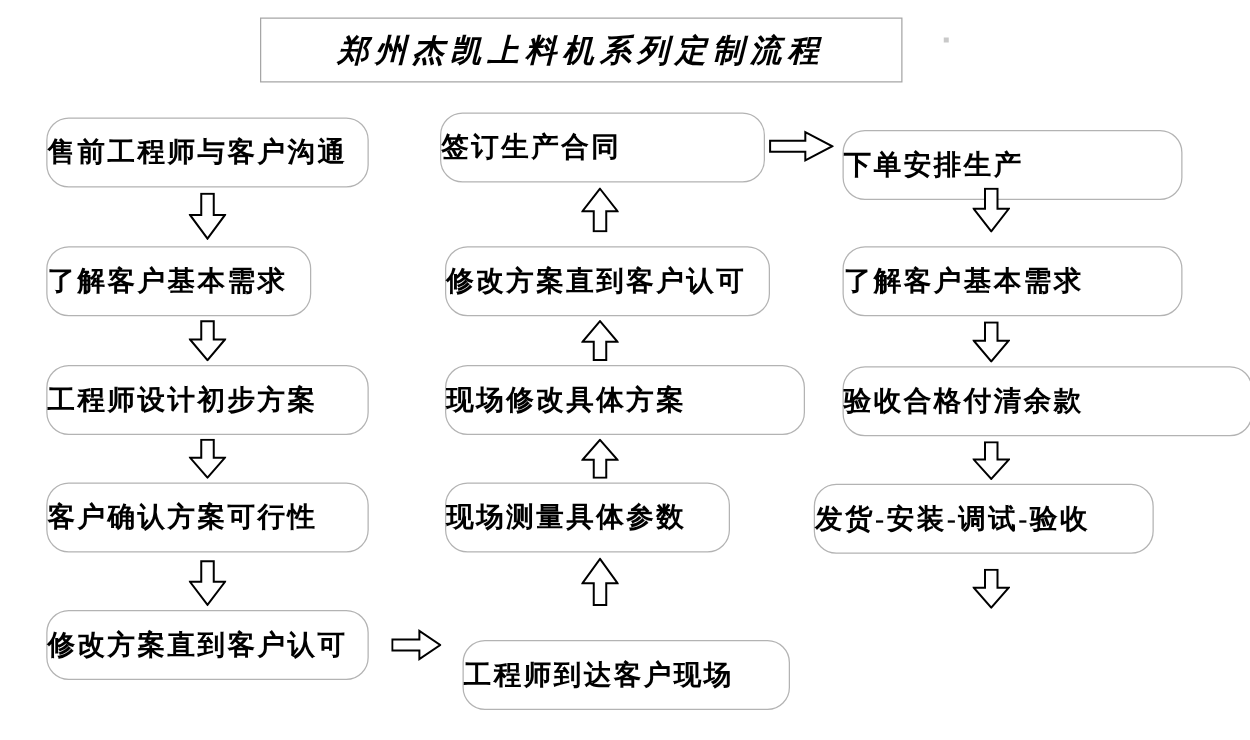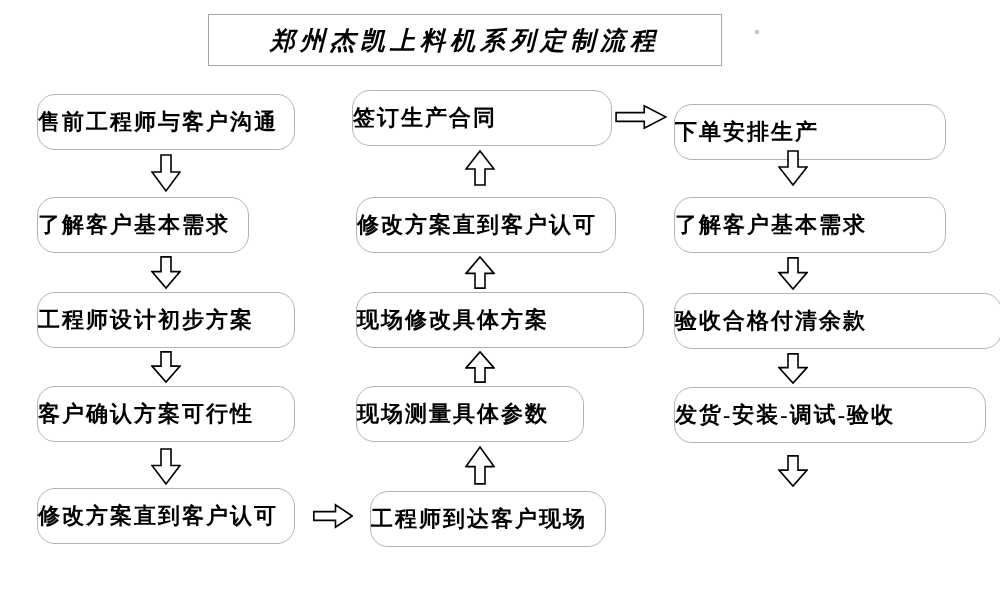--- a/index.html
+++ b/index.html
@@ -116,21 +116,21 @@
   </div>
   <div class="node" style="left:356px; top:197px; width:260px">
     <span class="node-label">修改方案直到客户认可</span>
   </div>
   <div class="node" style="left:356px; top:292px; width:288px">
     <span class="node-label">现场修改具体方案</span>
   </div>
   <div class="node" style="left:356px; top:386px; width:228px">
     <span class="node-label">现场测量具体参数</span>
   </div>
-  <div class="node" style="left:370px; top:491px; width:236px">
+  <div class="node" style="left:370px; top:512px; width:262px">
     <span class="node-label">工程师到达客户现场</span>
   </div>
 
   <div class="arrow" style="left:465px; top:150px; width:30px; height:36px">
     <svg viewBox="0 0 30 36" preserveAspectRatio="none">
         <polygon points="15,1 29,19 20,19 20,35 10,35 10,19 1,19" vector-effect="non-scaling-stroke"></polygon>
       </svg>
   </div>
   <div class="arrow" style="left:465px; top:256px; width:30px; height:33px">
     <svg viewBox="0 0 30 36" preserveAspectRatio="none">
@@ -156,21 +156,21 @@
 
   <div class="node" style="left:674px; top:104px; width:272px">
     <span class="node-label">下单安排生产</span>
   </div>
   <div class="node" style="left:674px; top:197px; width:272px">
     <span class="node-label">了解客户基本需求</span>
   </div>
   <div class="node" style="left:674px; top:293px; width:328px">
     <span class="node-label">验收合格付清余款</span>
   </div>
-  <div class="node" style="left:674px; top:387px; width:312px">
+  <div class="node" style="left:651px; top:387px; width:272px">
     <span class="node-label">发货-安装-调试-验收</span>
   </div>
 
   <div class="arrow" style="left:778px; top:150px; width:30px; height:36px">
     <svg viewBox="0 0 30 36" preserveAspectRatio="none">
         <polygon points="10,1 20,1 20,17 29,17 15,35 1,17 10,17" vector-effect="non-scaling-stroke"></polygon>
       </svg>
   </div>
   <div class="arrow" style="left:778px; top:257px; width:30px; height:33px">
     <svg viewBox="0 0 30 36" preserveAspectRatio="none">

